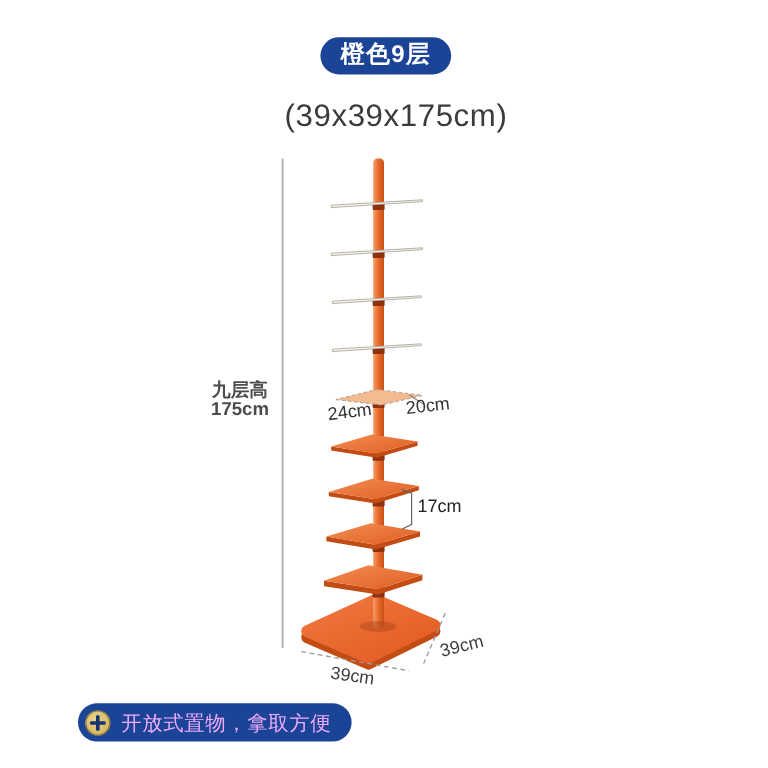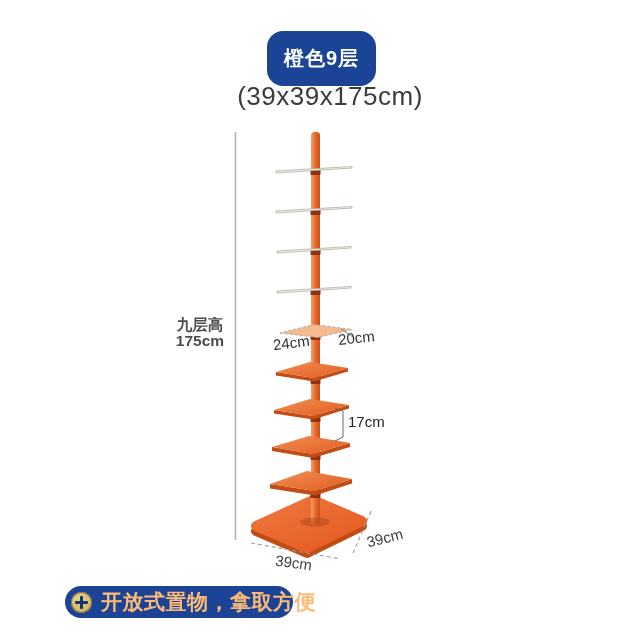--- a/index.html
+++ b/index.html
@@ -8,21 +8,21 @@
     font-family:"Liberation Sans","DejaVu Sans",sans-serif;
     position:relative;overflow:hidden;
   }
   .page{position:absolute;inset:0;}
 
   
   .badge{
     position:absolute;left:267px;top:31px;height:31px;
     background:#1c4496;color:#fff;border-radius:16px;
     font-size:20px;font-weight:bold;letter-spacing:1px;
-    line-height:31px;padding:12px 17px;white-space:nowrap;
+    line-height:31px;padding:0 17px;white-space:nowrap;
   }
 
   
   .size-title{
     position:absolute;left:0;top:81px;width:660px;
     text-align:center;font-size:26px;color:#3b3b3b;
     font-weight:500;letter-spacing:0.5px;
   }
 
   .diagram{position:absolute;left:0;top:0;width:640px;height:640px;}
@@ -30,21 +30,21 @@
   
   .feature-pill{
     position:absolute;top:586px;height:32px;
     background:#1c4496;border-radius:17px;
     display:flex;align-items:center;gap:9px;padding:0 14px 0 6px;
     box-sizing:border-box;
   }
   .feature-pill.left{left:65px;width:228px;}
   .feature-pill.right{left:358px;width:236px;}
   .feature-text{
-    color:#fdba74;font-size:21px;font-weight:bold;
+    color:#f0abfc;font-size:17px;font-weight:normal;
     letter-spacing:0.5px;white-space:nowrap;
   }
   .gold-dot{
     position:relative;flex:0 0 auto;width:21px;height:21px;border-radius:50%;
     background:radial-gradient(circle at 40% 35%, #e8d28c, #d3b766 70%, #b2954a 100%);
     box-shadow:inset 0 0 0 1px #8a7338;
   }
   .gold-dot .bar{position:absolute;background:#16356f;border-radius:1px;}
   .gold-dot .bar.h{left:4px;top:9px;width:13px;height:3px;}
   .gold-dot .bar.v{left:9px;top:4px;width:3px;height:13px;}

